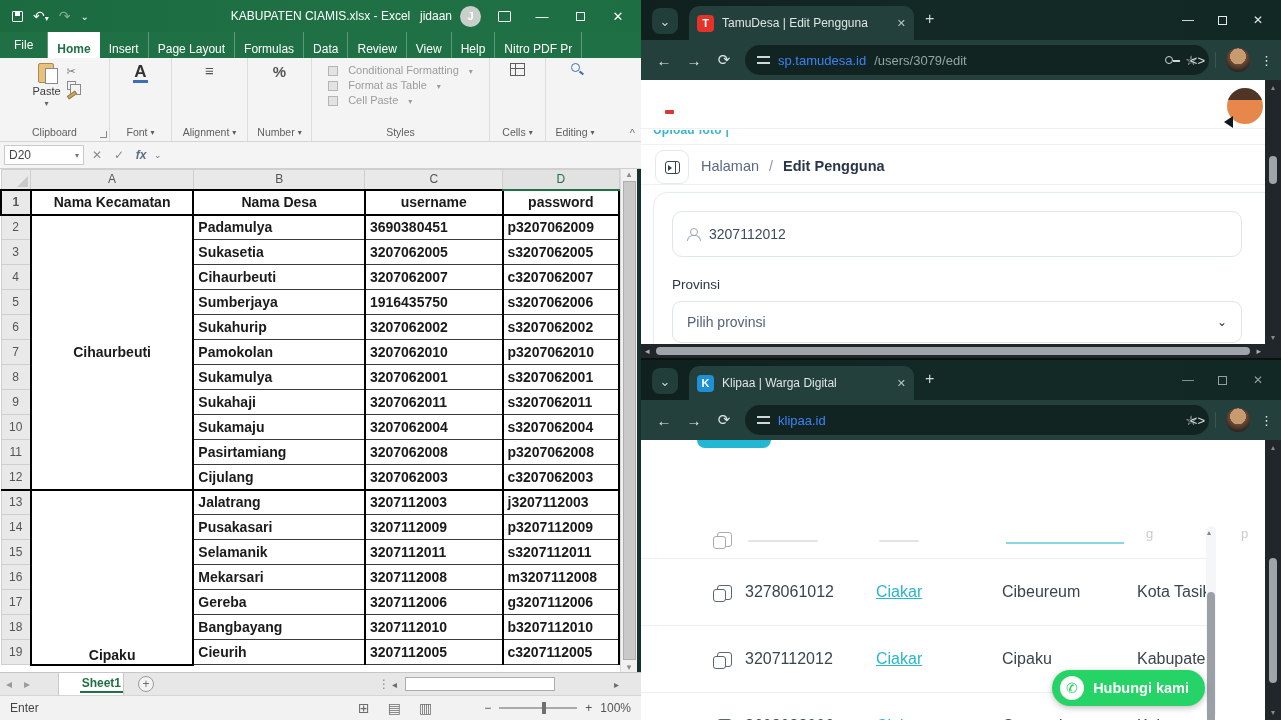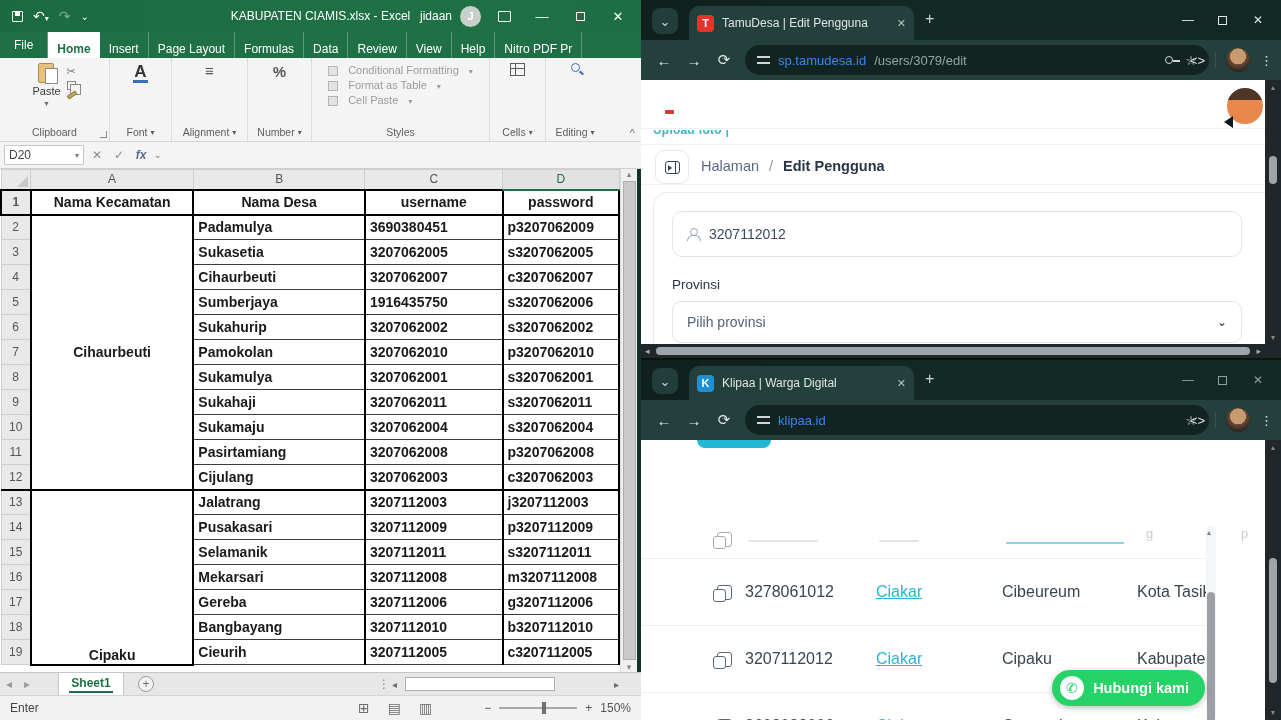--- a/index.html
+++ b/index.html
@@ -77,21 +77,21 @@
   .sheet tr.hd td{font-weight:700;text-align:center;border:2.2px solid #000}
   .sheet td.kec{border:2.2px solid #000;text-align:center;vertical-align:middle;font-weight:600}
   .sheet tr.group-start td{border-top:2.2px solid #000}
   .sheet td.desa,.sheet td.usr,.sheet td.pwd{border-left-width:2px;border-right-width:2px;border-left-color:#000;border-right-color:#000}
   .g13 td.kec{vertical-align:bottom;padding-bottom:1px}
   .xl-vscroll{position:absolute;right:4px;top:0;width:17px;height:503px;background:#F1F1F1;border-left:1px solid #D9D9D9;display:flex;flex-direction:column;align-items:center;font-size:9px;color:#8a8a8a}
   .xl-vthumb{width:13px;flex:1;margin:2px 0;background:#C9C9C9;border:1px solid #ADADAD}
   .darksliver{position:absolute;right:0;top:0;width:4px;height:503px;background:#16312C}
   .xl-tabs{height:23px;background:#E7E7E7;border-top:1px solid #C6C6C6;position:relative;flex:0 0 auto;font-size:12px;color:#6d6d6d}
   .tabnav{position:absolute;left:6px;top:0;height:100%;display:flex;align-items:center;gap:12px;color:#9b9b9b}
-  .sheettab{position:absolute;left:58px;top:0;height:100%;width:66px;background:#fff;border-left:1px solid #C9C9C9;border-right:1px solid #C9C9C9;display:flex;align-items:center;justify-content:center}
+  .sheettab{position:absolute;left:58px;top:0;height:100%;width:66px;background:#fff;border-left:1px solid #C9C9C9;border-right:1px solid #C9C9C9;display:flex;align-items:center;justify-content:flex-end}
   .sheettab span{color:var(--xlg);font-weight:700;border-bottom:2px solid var(--xlg);padding:0 2px 1px}
   .addsheet{position:absolute;left:138px;top:3px;width:16px;height:16px;border:1px solid #9b9b9b;border-radius:50%;display:flex;align-items:center;justify-content:center;color:#6d6d6d;background:#F3F3F3}
   .hdots{position:absolute;left:378px;top:4px;color:#8a8a8a}
   .hscroll{position:absolute;left:392px;right:22px;top:2px;height:18px;display:flex;align-items:center}
   .hthumb{height:14px;background:#fff;border:1px solid #ADADAD;flex:0 0 150px;margin-left:8px}
   .hsbtn{color:#6d6d6d;font-size:10px}
   .hsbtn.endr{position:absolute;right:0}
   .xl-status{height:25px;background:#F2F2F2;border-top:1px solid #D5D5D5;display:flex;align-items:center;font-size:12px;color:#444;position:relative;flex:0 0 auto}
   .xl-status .mode{margin-left:10px}
   .viewicons{position:absolute;left:358px;display:flex;gap:18px;font-size:14px;color:#6d6d6d}
@@ -510,21 +510,21 @@
       <span>⊞</span>
       <span>▤</span>
       <span>▥</span>
     </div>
     <div class="zoomctl">
       <span>−</span>
       <div class="ztrack">
           <div class="zthumb"></div>
         </div>
       <span>+</span>
-      <span>150%</span>
+      <span>100%</span>
     </div>
   </div>
 </div>
 
 <div class="cwin" id="win-tamu" style="left:641px;top:0;height:358px">
   <div class="tabstrip">
     <div class="tsearch">⌄</div>
     <div class="btab">
       <span class="fav" style="background:#E5332A">T</span>
       <span class="ttx">TamuDesa | Edit Pengguna</span>

